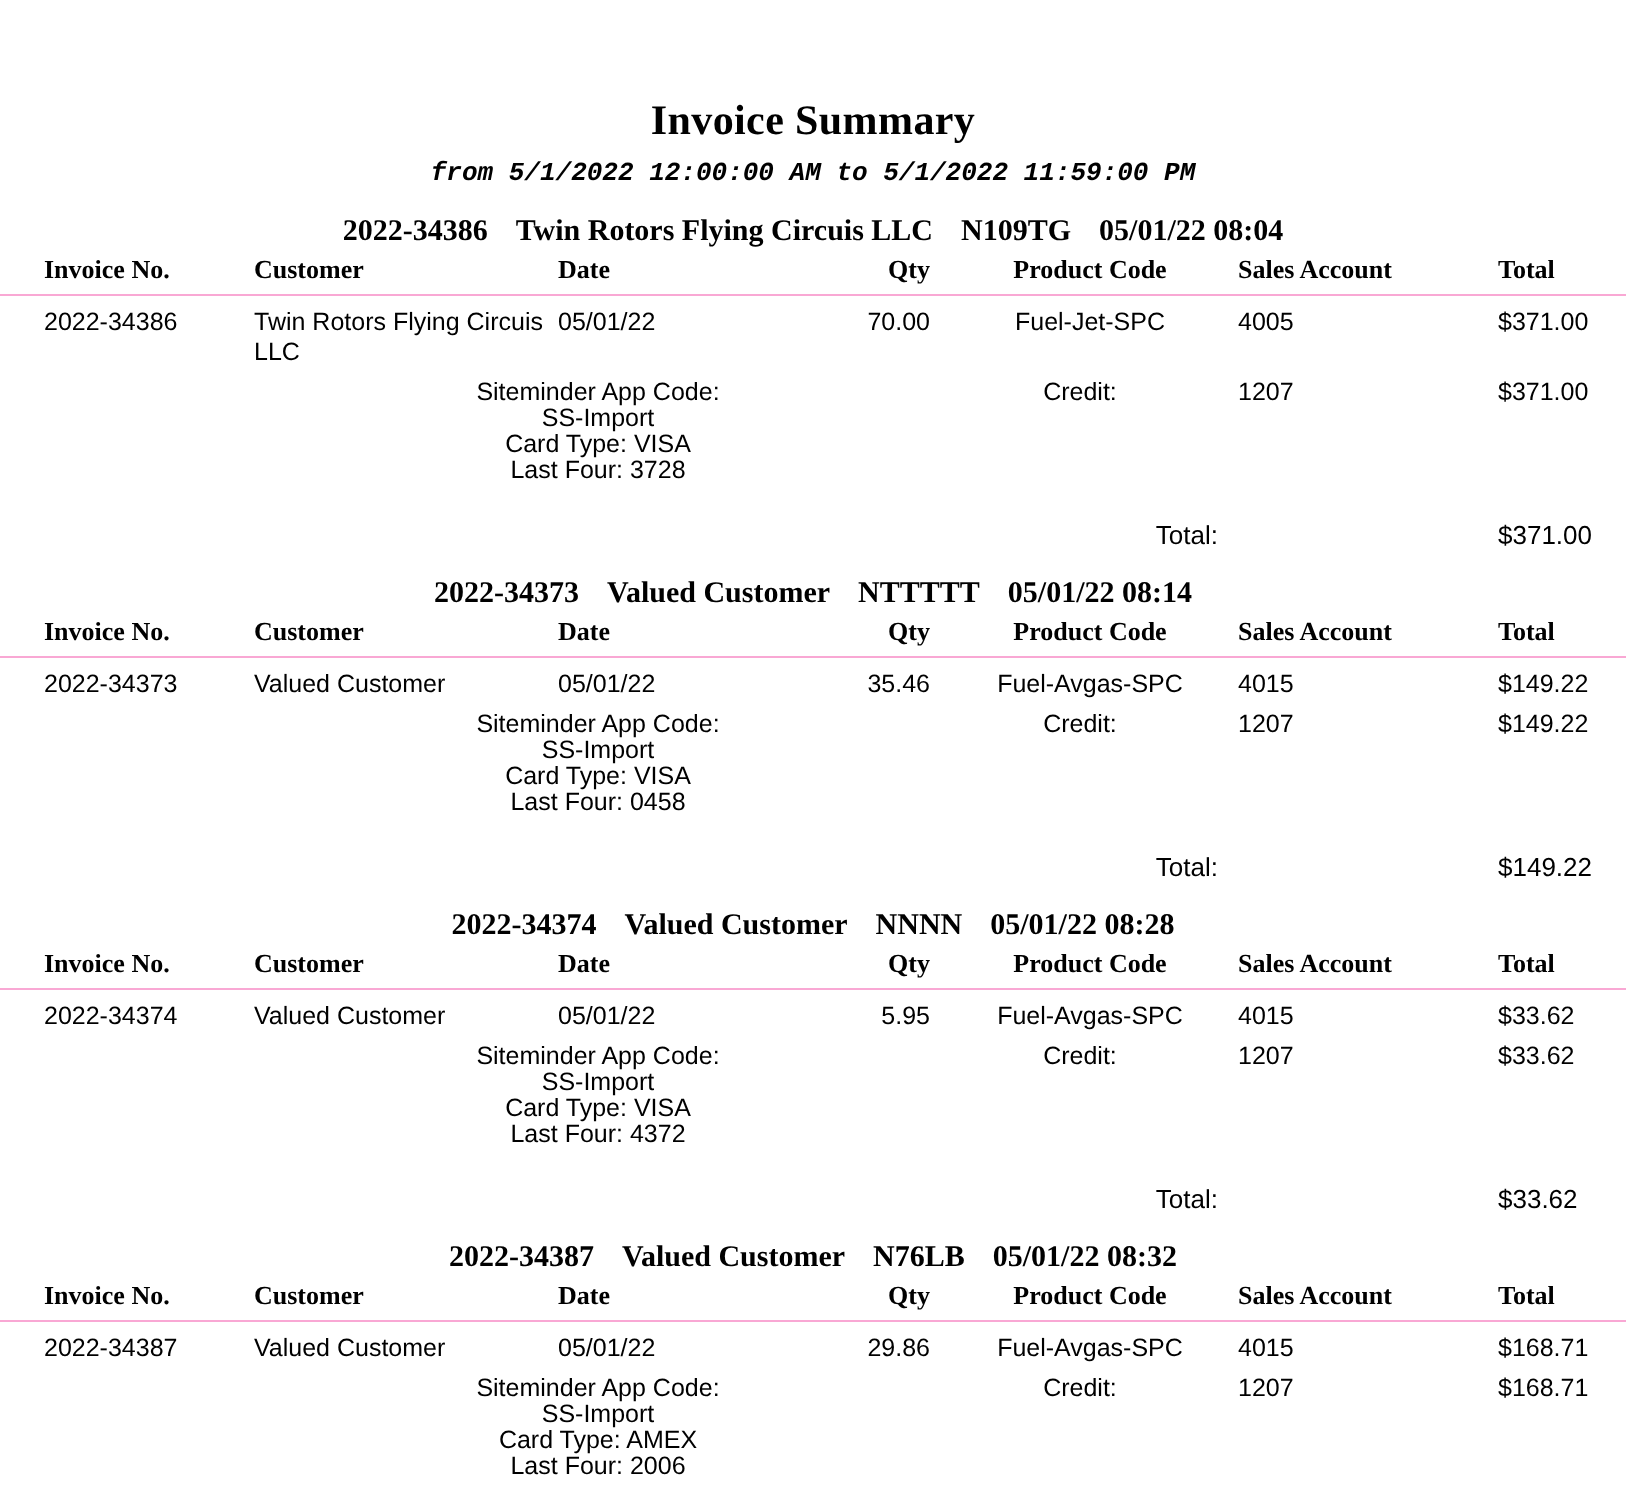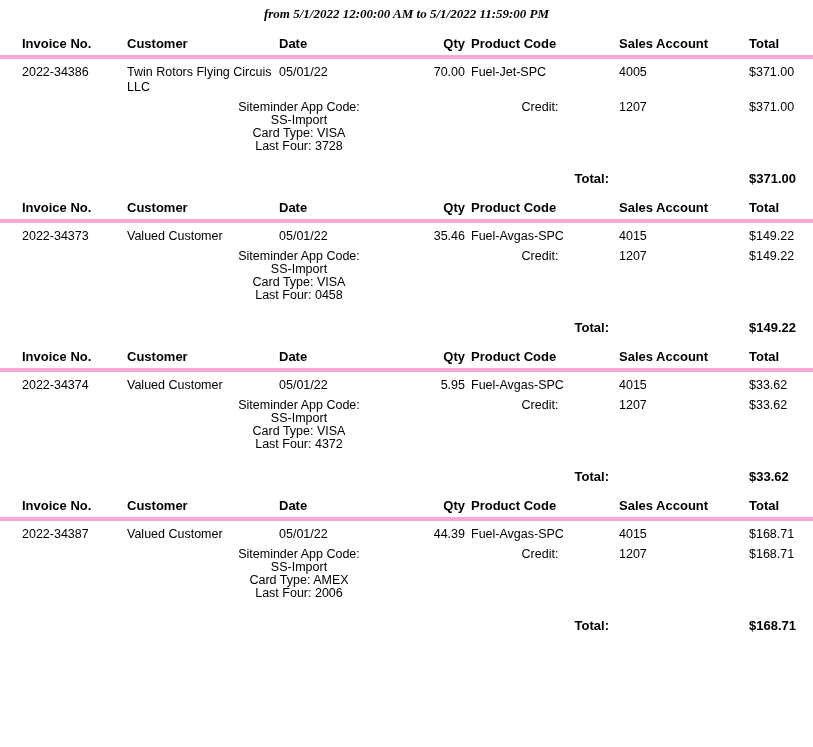--- a/index.html
+++ b/index.html
@@ -24,21 +24,21 @@
   .doc-title {
     text-align: center;
     font-family: "Liberation Serif", serif;
     font-weight: bold;
     font-size: 21px;
     margin-top: 48px;
     letter-spacing: 0.2px;
   }
   .doc-subtitle {
     text-align: center;
-    font-family: Liberation Serif, serif;
+    font-family: Liberation Mono, monospace;
     font-style: italic;
     font-weight: bold;
     font-size: 13px;
     margin-top: 6px;
   }
   .invoice-block {
     margin-top: 14px;
   }
   .invoice-heading {
     text-align: center;
@@ -59,66 +59,71 @@
   }
   table.inv td, table.inv th {
     padding: 0;
     vertical-align: top;
     font-weight: normal;
   }
   .col-inv   { width: 105px; padding-left: 22px !important; }
   .col-cust  { width: 152px; }
   .col-date  { width: 108px; margin-left: 10px; }
   .col-qty   { width: 78px;  text-align: right; padding-right: 6px !important; }
-  .col-prod  { width: 148px; }
+  .col-prod  { width: 148px; text-align: center; }
   .col-acct  { width: 130px; }
   .col-total { width: auto;  padding-right: 22px !important; }
 
   tr.header-row td {
     font-weight: bold;
     font-size: 13px;
     padding-bottom: 4px;
-    border-bottom: 4px solid #f9a8d4;
+    border-bottom: 1px solid #f9a8d4;
+    font-family: Liberation Serif, serif;
   }
   tr.line-row td {
     padding-top: 6px;
     line-height: 15px;
   }
   tr.detail-row td {
     padding-top: 6px;
     line-height: 13px;
   }
   .detail-lines {
     white-space: pre-line;
     line-height: 13px;
     text-align: center;
   }
   .credit-cell {
     text-align: center;
     padding-right: 10px !important;
     white-space: nowrap;
   }
   tr.total-row td {
-    font-weight: bold;
+    font-weight: normal;
     font-size: 13px;
     padding-top: 18px;
   }
   .total-label {
     text-align: right;
     padding-right: 10px !important;
   }
 </style>
 </head>
 <body>
 
 <div class="page">
 
+  <div class="doc-title">Invoice Summary</div>
   <div class="doc-subtitle">from 5/1/2022 12:00:00 AM to 5/1/2022 11:59:00 PM</div>
 
   <div class="invoice-block">
+    <div class="invoice-heading">
+      <span>2022-34386</span><span>Twin Rotors Flying Circuis LLC</span><span>N109TG</span><span>05/01/22 08:04</span>
+    </div>
     <table class="inv">
       <tbody>
           <tr class="header-row">
         <td class="col-inv">Invoice No.</td>
         <td class="col-cust">Customer</td>
         <td class="col-date">Date</td>
         <td class="col-qty">Qty</td>
         <td class="col-prod">Product Code</td>
         <td class="col-acct">Sales Account</td>
         <td class="col-total">Total</td>
@@ -149,20 +154,23 @@
         <td class="col-qty"></td>
         <td class="col-prod total-label">Total:</td>
         <td class="col-acct"></td>
         <td class="col-total">$371.00</td>
       </tr>
     </tbody>
       </table>
   </div>
 
   <div class="invoice-block">
+    <div class="invoice-heading">
+      <span>2022-34373</span><span>Valued Customer</span><span>NTTTTT</span><span>05/01/22 08:14</span>
+    </div>
     <table class="inv">
       <tbody>
           <tr class="header-row">
         <td class="col-inv">Invoice No.</td>
         <td class="col-cust">Customer</td>
         <td class="col-date">Date</td>
         <td class="col-qty">Qty</td>
         <td class="col-prod">Product Code</td>
         <td class="col-acct">Sales Account</td>
         <td class="col-total">Total</td>
@@ -193,20 +201,23 @@
         <td class="col-qty"></td>
         <td class="col-prod total-label">Total:</td>
         <td class="col-acct"></td>
         <td class="col-total">$149.22</td>
       </tr>
     </tbody>
       </table>
   </div>
 
   <div class="invoice-block">
+    <div class="invoice-heading">
+      <span>2022-34374</span><span>Valued Customer</span><span>NNNN</span><span>05/01/22 08:28</span>
+    </div>
     <table class="inv">
       <tbody>
           <tr class="header-row">
         <td class="col-inv">Invoice No.</td>
         <td class="col-cust">Customer</td>
         <td class="col-date">Date</td>
         <td class="col-qty">Qty</td>
         <td class="col-prod">Product Code</td>
         <td class="col-acct">Sales Account</td>
         <td class="col-total">Total</td>
@@ -237,36 +248,39 @@
         <td class="col-qty"></td>
         <td class="col-prod total-label">Total:</td>
         <td class="col-acct"></td>
         <td class="col-total">$33.62</td>
       </tr>
     </tbody>
       </table>
   </div>
 
   <div class="invoice-block">
+    <div class="invoice-heading">
+      <span>2022-34387</span><span>Valued Customer</span><span>N76LB</span><span>05/01/22 08:32</span>
+    </div>
     <table class="inv">
       <tbody>
           <tr class="header-row">
         <td class="col-inv">Invoice No.</td>
         <td class="col-cust">Customer</td>
         <td class="col-date">Date</td>
         <td class="col-qty">Qty</td>
         <td class="col-prod">Product Code</td>
         <td class="col-acct">Sales Account</td>
         <td class="col-total">Total</td>
       </tr>
       <tr class="line-row">
         <td class="col-inv">2022-34387</td>
         <td class="col-cust">Valued Customer</td>
         <td class="col-date">05/01/22</td>
-        <td class="col-qty">44.39</td>
+        <td class="col-qty">29.86</td>
         <td class="col-prod">Fuel-Avgas-SPC</td>
         <td class="col-acct">4015</td>
         <td class="col-total">$168.71</td>
       </tr>
       <tr class="detail-row">
         <td class="col-inv"></td>
         <td class="col-cust detail-lines" colspan="3">Siteminder App Code:
 SS-Import
 Card Type: AMEX
 Last Four: 2006</td>

